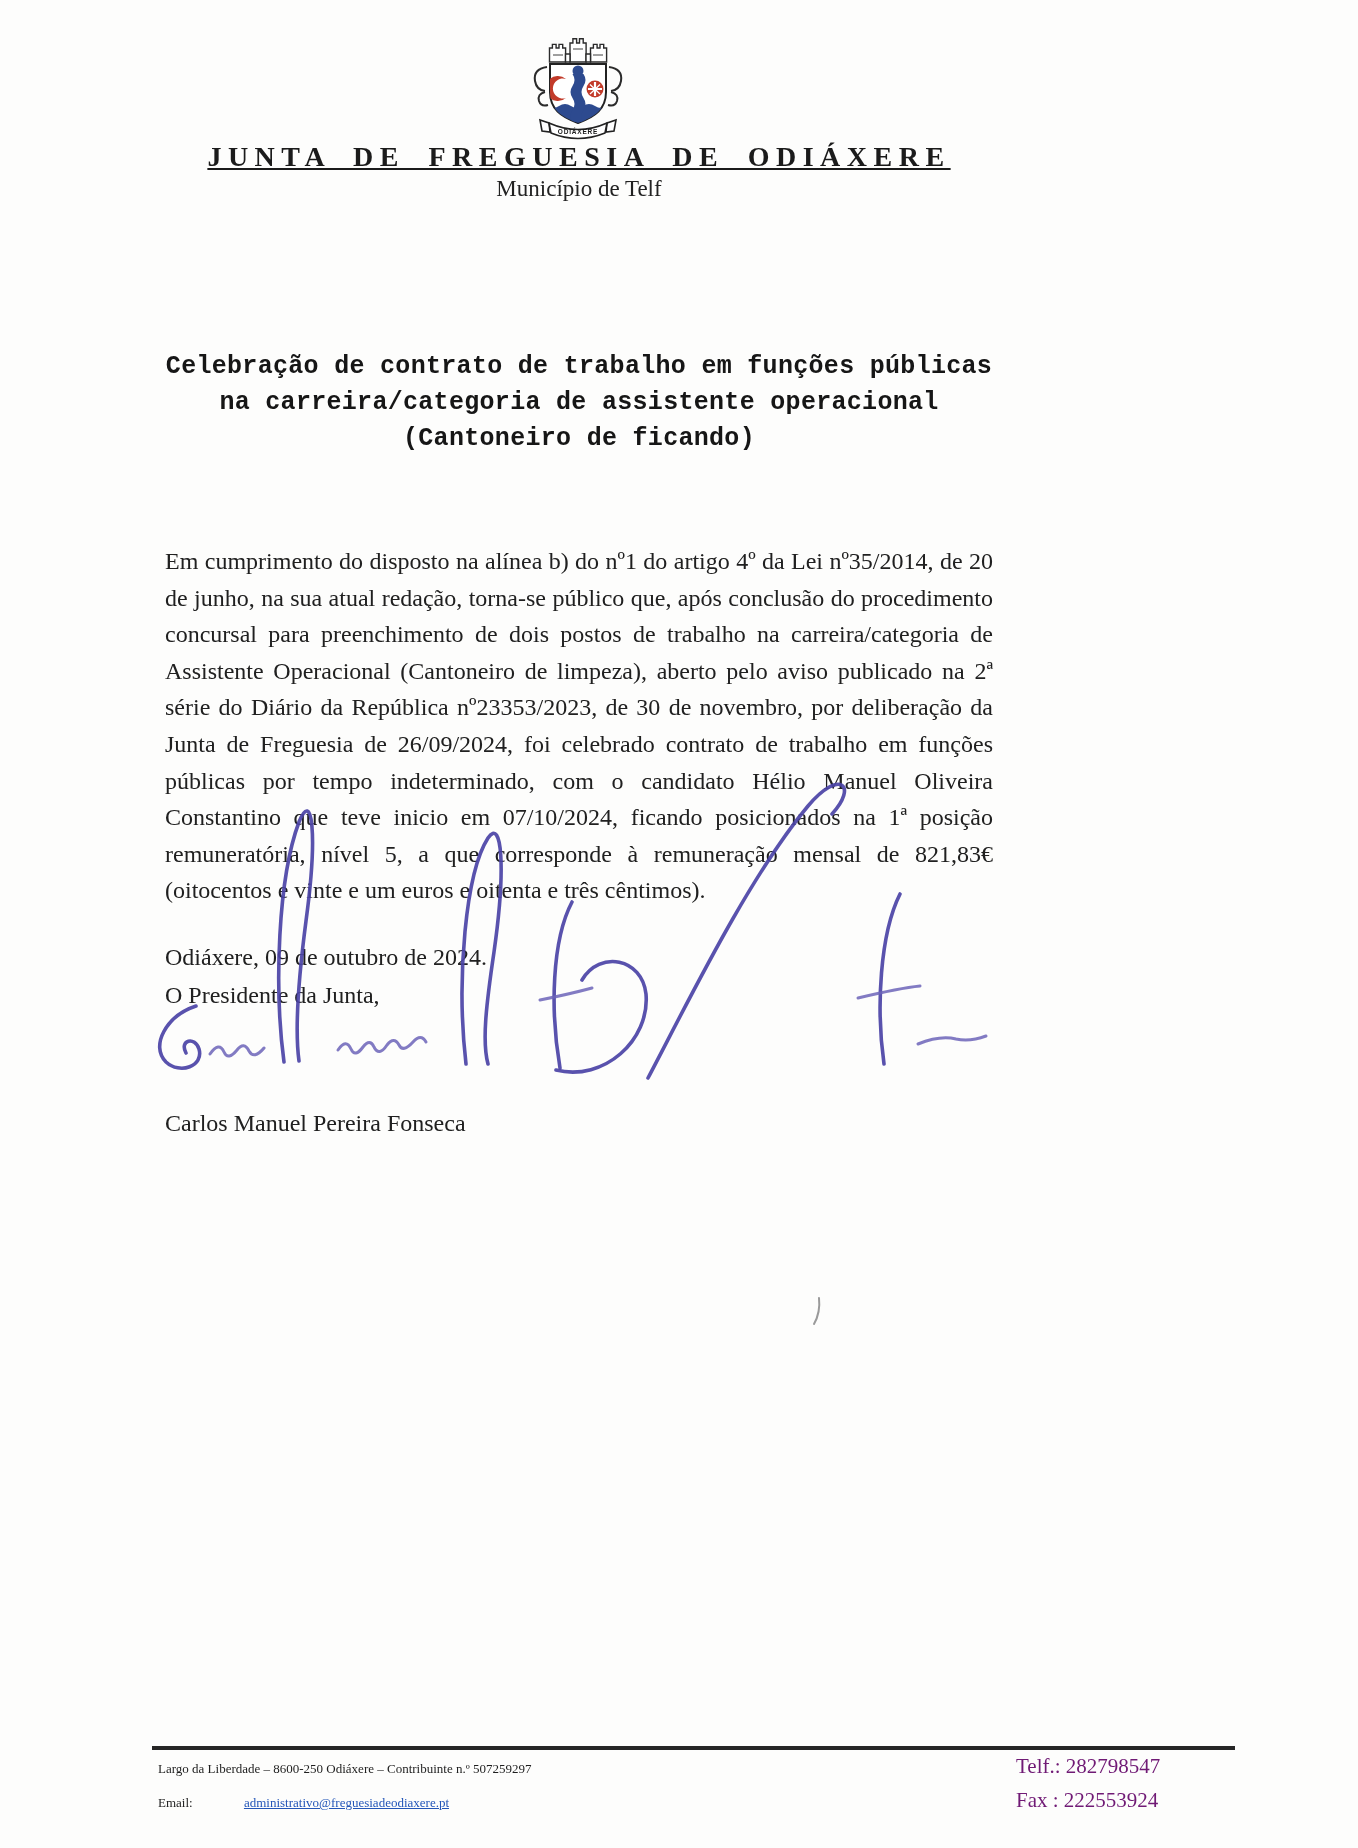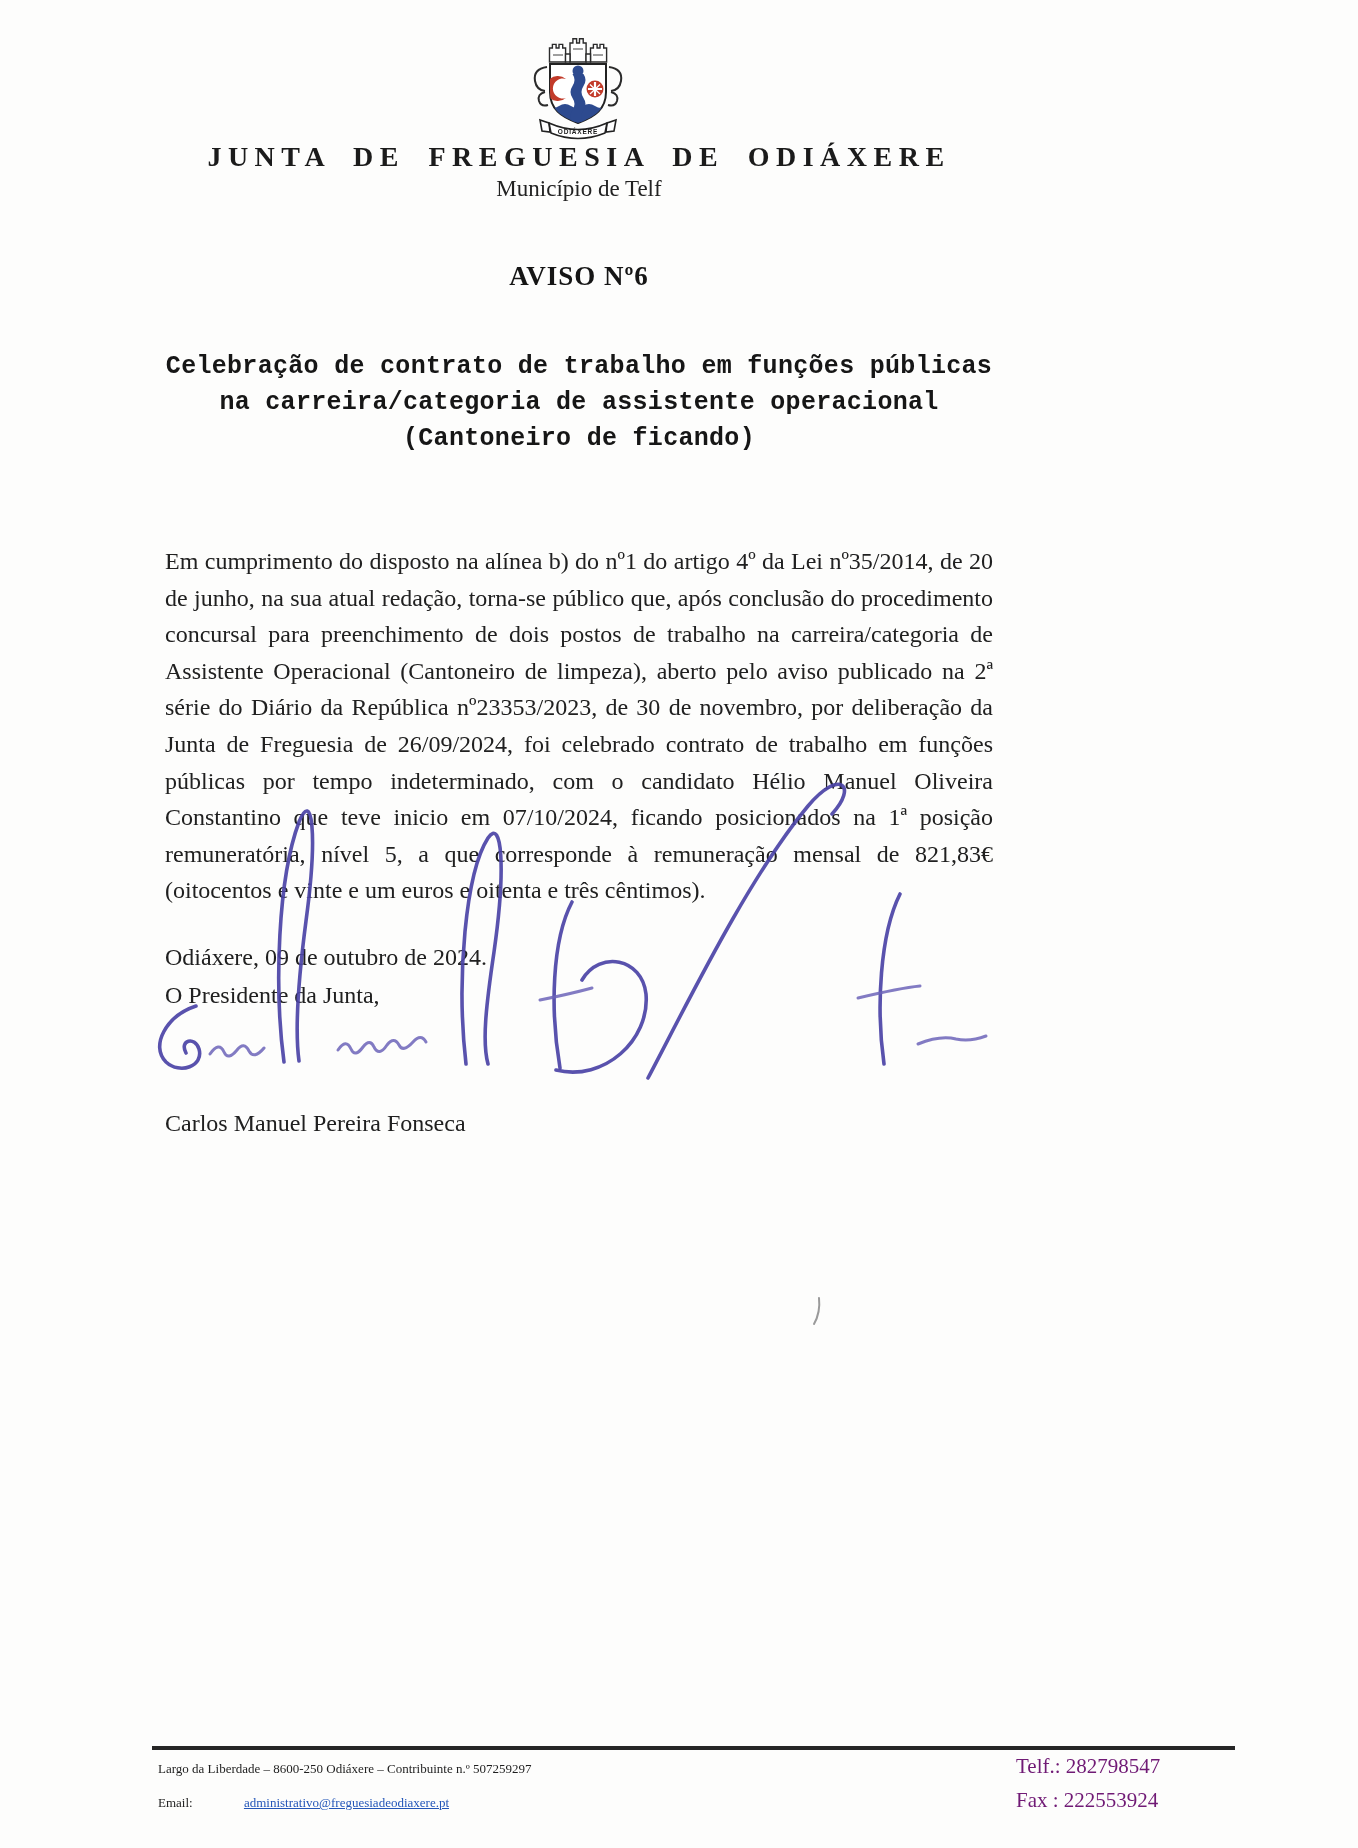--- a/index.html
+++ b/index.html
@@ -16,20 +16,21 @@
   .col{left:165px;width:828px;}
   .center{text-align:center;}
 
   .crest-wrap{left:503px;top:34px;width:150px;height:106px;}
 
   .org-name{
     top:141px;
     font-size:28px;font-weight:bold;
     letter-spacing:6.5px;word-spacing:10px;
     color:#1b1b1b;
+    text-decoration:underline;
   }
   .municipio{top:176px;font-size:23px;color:#222;}
   .aviso-title{top:261px;font-size:27px;font-weight:bold;letter-spacing:1px;color:#151515;}
 
   .subject{
     top:349px;
     font-family:"Liberation Mono", monospace;
     font-weight:bold;
     font-size:25px;line-height:36px;
     letter-spacing:0.3px;
@@ -113,21 +114,20 @@
         <path class="c-scroll" d="M104,89 l9,-3 l-2,11 l-8,1 z"></path>
         <path class="c-scroll" d="M46,89 q29,13 58,0 l-2,10 q-27,11 -54,0 z"></path>
         <text class="c-banner-text" x="75" y="99.5" text-anchor="middle">ODIÁXERE</text>
       </g>
     </svg>
   </div>
 
   <div class="abs col center org-name">JUNTA DE FREGUESIA DE ODIÁXERE</div>
   <div class="abs col center municipio">Município de Telf</div>
 
-  <div class="abs col center aviso-title">AVISO Nº6</div>
 
   <div class="abs col center subject">
     <div>Celebração de contrato de trabalho em funções públicas</div>
     <div>na carreira/categoria de assistente operacional</div>
     <div>(Cantoneiro de ficando)</div>
   </div>
 
   <p class="abs col body-text">Em cumprimento do disposto na alínea b) do nº1 do artigo 4º da Lei nº35/2014, de 20 de junho, na sua atual redação, torna-se público que, após conclusão do procedimento concursal para preenchimento de dois postos de trabalho na carreira/categoria de Assistente Operacional (Cantoneiro de limpeza), aberto pelo aviso publicado na 2ª série do Diário da República nº23353/2023, de 30 de novembro, por deliberação da Junta de Freguesia de 26/09/2024, foi celebrado contrato de trabalho em funções públicas por tempo indeterminado, com o candidato Hélio Manuel Oliveira Constantino que teve inicio em 07/10/2024, ficando posicionados na 1ª posição remuneratória, nível 5, a que corresponde à remuneração mensal de 821,83€ (oitocentos e vinte e um euros e oitenta e três cêntimos).</p>
 
   <div class="abs col closing">

